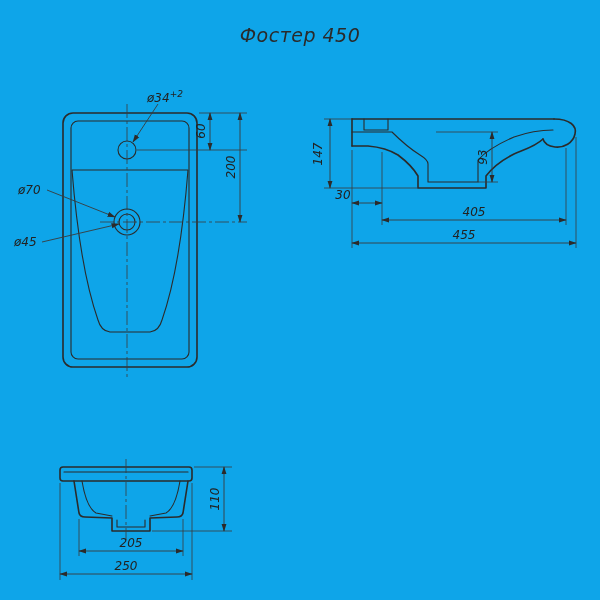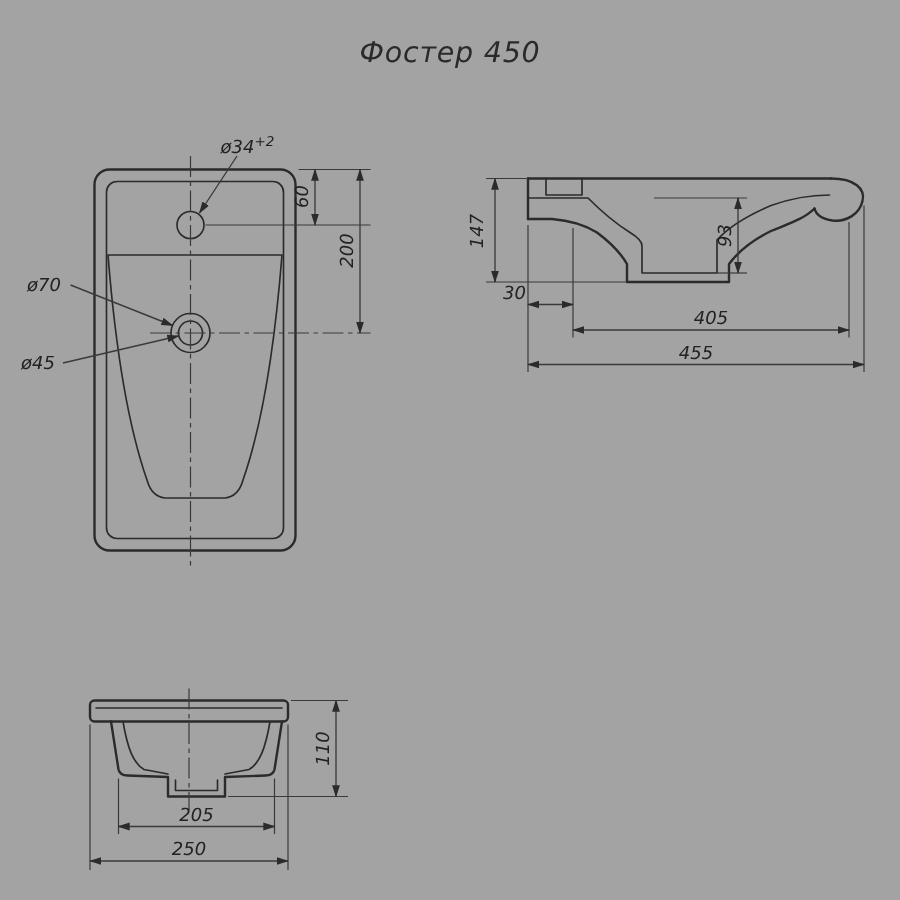--- a/index.html
+++ b/index.html
@@ -1,16 +1,16 @@
 <!DOCTYPE html>
 <html><head>
 <meta charset="utf-8">
 <style>
   html,body{margin:0;padding:0;background:#ffffff;}
-  .page{position:relative;width:600px;height:600px;background:#a3a3a3;overflow:hidden;
+  .page{position:relative;width:600px;height:600px;background:#0ea5e9;overflow:hidden;
         font-family:"DejaVu Sans", sans-serif;}
   .title{position:absolute;top:24px;left:0;width:100%;text-align:center;
          font-style:italic;font-size:19px;color:#2a2a2a;letter-spacing:.5px;}
   svg{position:absolute;top:0;left:0;}
   .lw2{fill:none;stroke:#2b2b2b;stroke-width:1.6;stroke-linejoin:round;stroke-linecap:round;}
   .lw1{fill:none;stroke:#2b2b2b;stroke-width:1.1;stroke-linejoin:round;stroke-linecap:round;}
   .thin{fill:none;stroke:#3a3a3a;stroke-width:.8;}
   .dim{fill:none;stroke:#3a3a3a;stroke-width:.9;}
   .cl{fill:none;stroke:#3a3a3a;stroke-width:.8;stroke-dasharray:14 3 3 3;}
   .t{font-style:italic;font-size:12px;fill:#222;}

